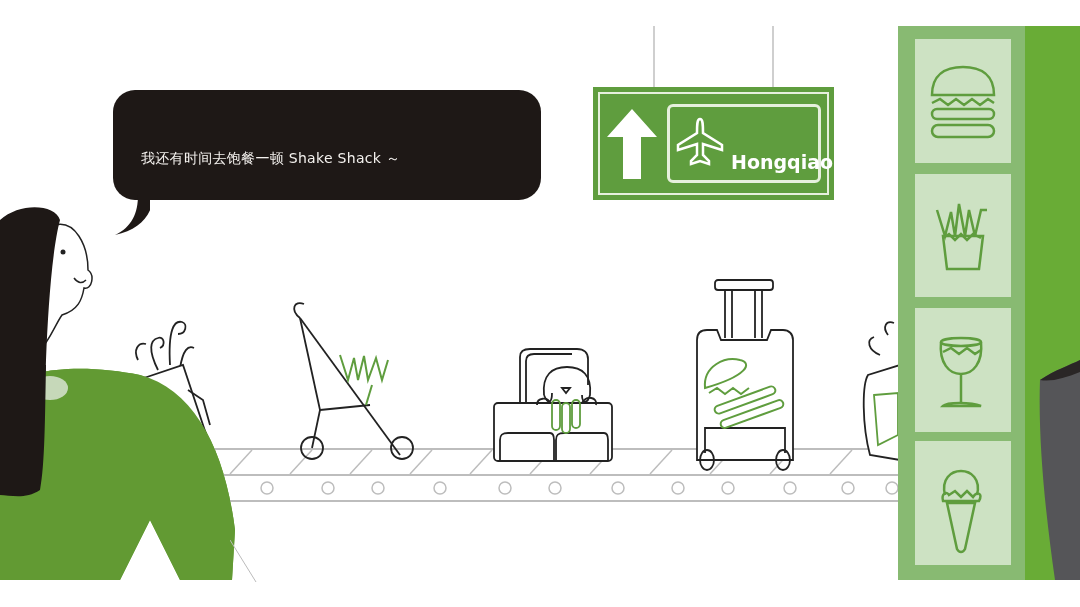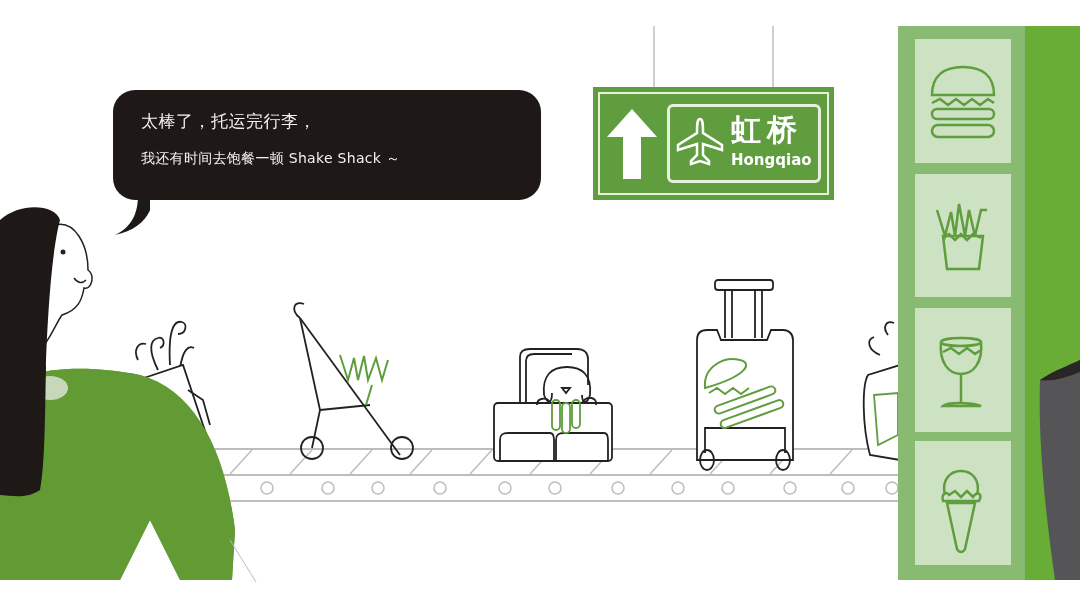--- a/index.html
+++ b/index.html
@@ -5,21 +5,21 @@
   html,body{margin:0;padding:0;}
   body{width:1080px;height:607px;background:#ffffff;position:relative;overflow:hidden;font-family:"DejaVu Sans","Liberation Sans",sans-serif;}
   .abs{position:absolute;}
   .bubble{left:113px;top:90px;width:428px;height:110px;background:#1e1816;border-radius:22px;color:#f4f1ee;}
   .bubble .l1{position:absolute;left:28px;top:20px;font-size:17px;letter-spacing:0.5px;}
   .bubble .l2{position:absolute;left:28px;top:60px;font-size:14px;letter-spacing:0.3px;}
   .sign{left:593px;top:87px;width:241px;height:113px;background:#5f9d3e;}
   .sign .frame{position:absolute;left:5px;top:5px;right:5px;bottom:5px;border:2px solid #e6f0dd;}
   .sign .inner{position:absolute;left:74px;top:17px;width:154px;height:79px;border:3px solid #e6f0dd;border-radius:6px;box-sizing:border-box;}
   .sign .cn{position:absolute;left:138px;top:23px;font-size:30px;font-weight:bold;color:#fff;letter-spacing:6px;}
-  .sign .en{position:absolute;left:138px;top:64px;font-size:15px;font-weight:bold;color:#fff;}
+  .sign .en{position:absolute;left:138px;top:64px;font-size:19px;font-weight:bold;color:#fff;}
   .rope{width:2px;background:#cfcfcf;top:26px;height:62px;}
   .panel{left:898px;top:26px;width:127px;height:554px;background:#88ba72;}
   .panel .tile{position:absolute;left:17px;width:96px;background:#cde2c3;}
   .green-wall{left:1025px;top:26px;width:55px;height:554px;background:#69ac36;}
   .belt-top{left:200px;top:448px;width:700px;height:2px;background:#bdbdbd;}
   .belt-mid{left:200px;top:474px;width:700px;height:2px;background:#bdbdbd;}
   .belt-bot{left:200px;top:500px;width:700px;height:2px;background:#bdbdbd;}
 </style>
 </head>
 <body>
@@ -30,40 +30,38 @@
   <circle cx="63" cy="62" r="2.5" fill="#222"></circle>
   <path d="M74,88 Q80,96 86,90" fill="none" stroke="#222" stroke-width="1.5"></path>
 
   <path d="M0,200 C30,175 90,175 140,185 C195,200 225,260 235,340 L232,390 L180,390 L150,330 L120,390 L0,390 Z" fill="#629a33"></path>
   <ellipse cx="50" cy="198" rx="18" ry="12" fill="#c6d8b9"></ellipse>
 
   <path d="M0,30 C20,12 55,14 60,30 C52,60 48,120 46,170 C44,230 45,280 40,300 C25,310 10,305 0,305 Z" fill="#1e1816"></path>
 </svg>
 
 <div class="abs bubble">
-  <div class="l1">太棒了，托运完行李，</div>
   <div class="l2">我还有时间去饱餐一顿 Shake Shack ～</div>
 </div>
 <svg class="abs" style="left:110px;top:195px" width="40" height="45">
   <path d="M28,0 L44,0 C42,20 30,35 5,40 C22,32 28,18 28,0 Z" fill="#1e1816"></path>
 </svg>
 
 <div class="abs rope" style="left:653px"></div>
 <div class="abs rope" style="left:772px"></div>
 
 <div class="abs sign">
   <div class="frame"></div>
   <svg class="abs" style="left:14px;top:22px" width="50" height="70" viewBox="0 0 50 70">
     <path d="M25,0 L50,28 L34,28 L34,70 L16,70 L16,28 L0,28 Z" fill="#fff"></path>
   </svg>
   <div class="inner"></div>
   <svg class="abs" style="left:82px;top:30px" width="50" height="50" viewBox="0 0 50 50">
     <path d="M25,2 C28,2 28,8 28,16 L47,28 L47,33 L28,27 L28,38 L34,44 L34,47 L25,44 L16,47 L16,44 L22,38 L22,27 L3,33 L3,28 L22,16 C22,8 22,2 25,2 Z" fill="none" stroke="#fff" stroke-width="2.5"></path>
   </svg>
-  <div class="cn">虹桥</div>
   <div class="en">Hongqiao</div>
 </div>
 
 <div class="abs belt-top"></div>
 <div class="abs belt-mid"></div>
 <div class="abs belt-bot"></div>
 <svg class="abs" style="left:200px;top:448px" width="700" height="55">
   <g stroke="#bdbdbd" stroke-width="1.5" fill="none">
     <line x1="30" y1="26" x2="52" y2="2"></line>
       <line x1="90" y1="26" x2="112" y2="2"></line>

